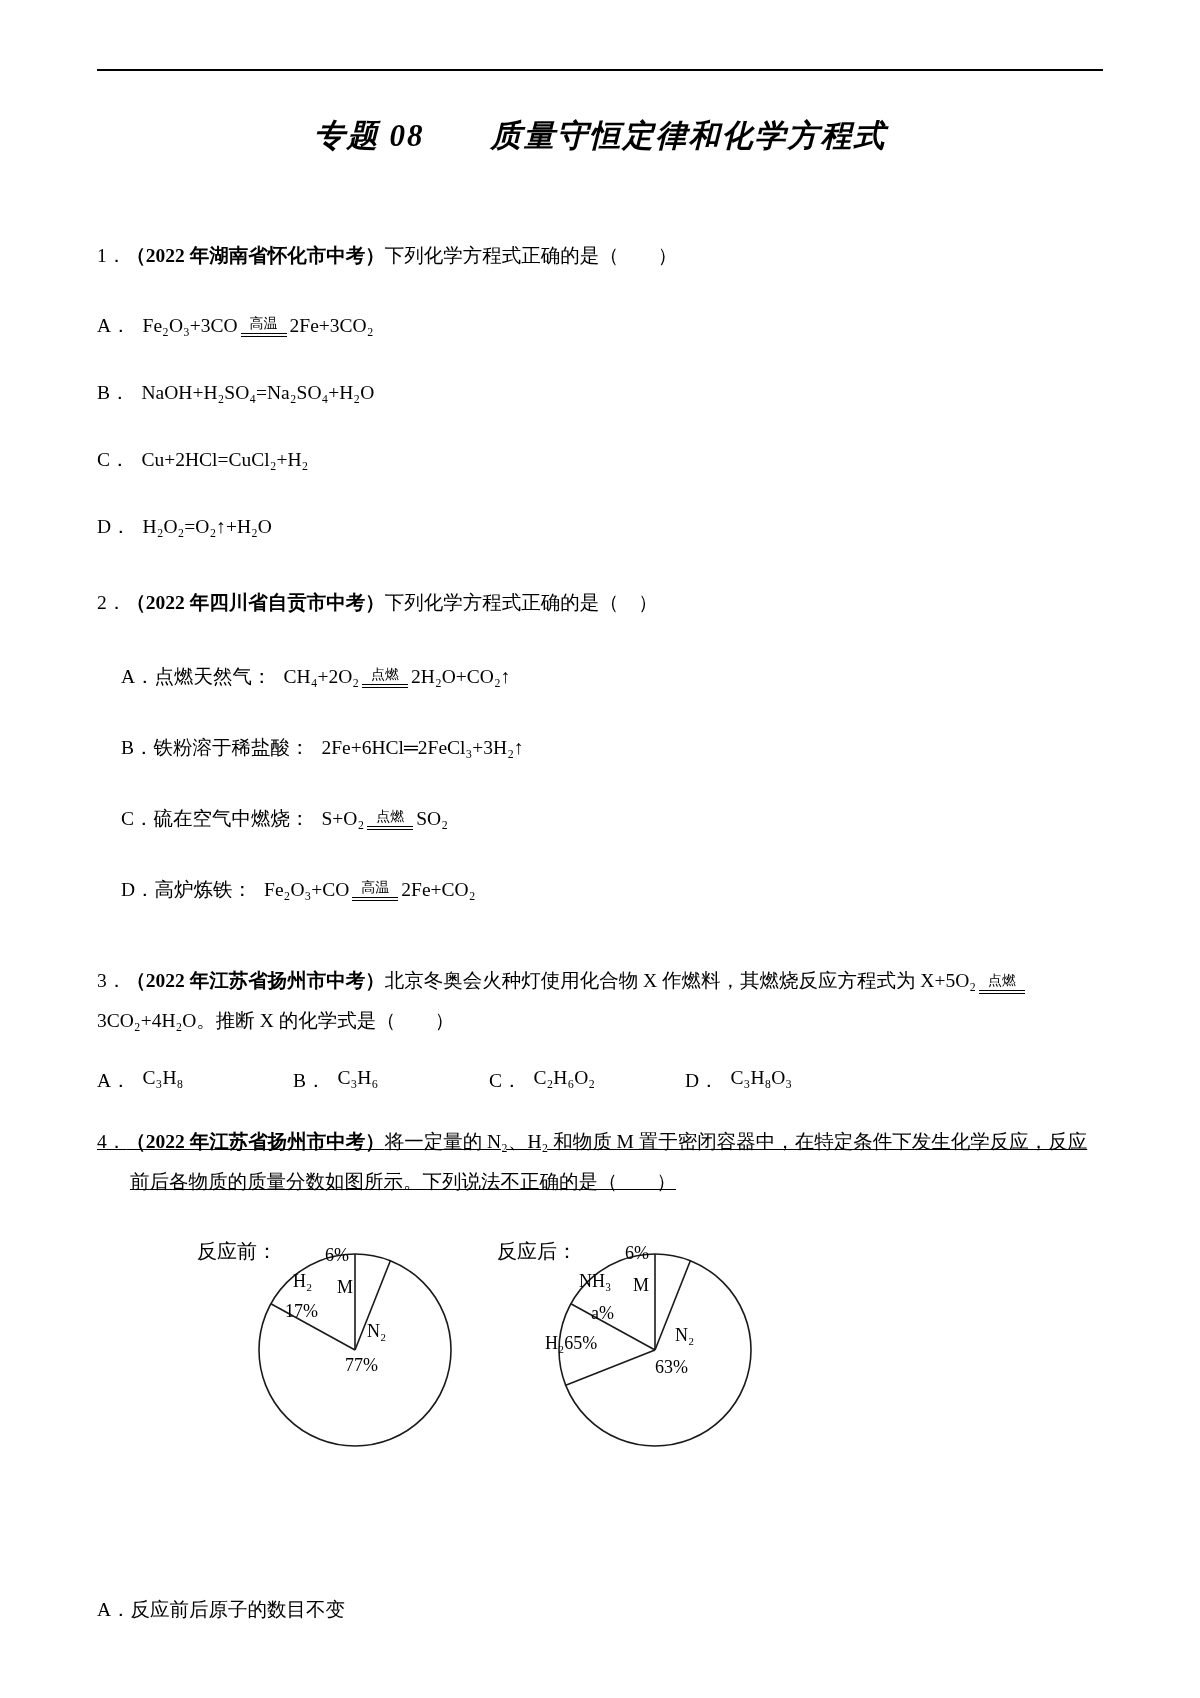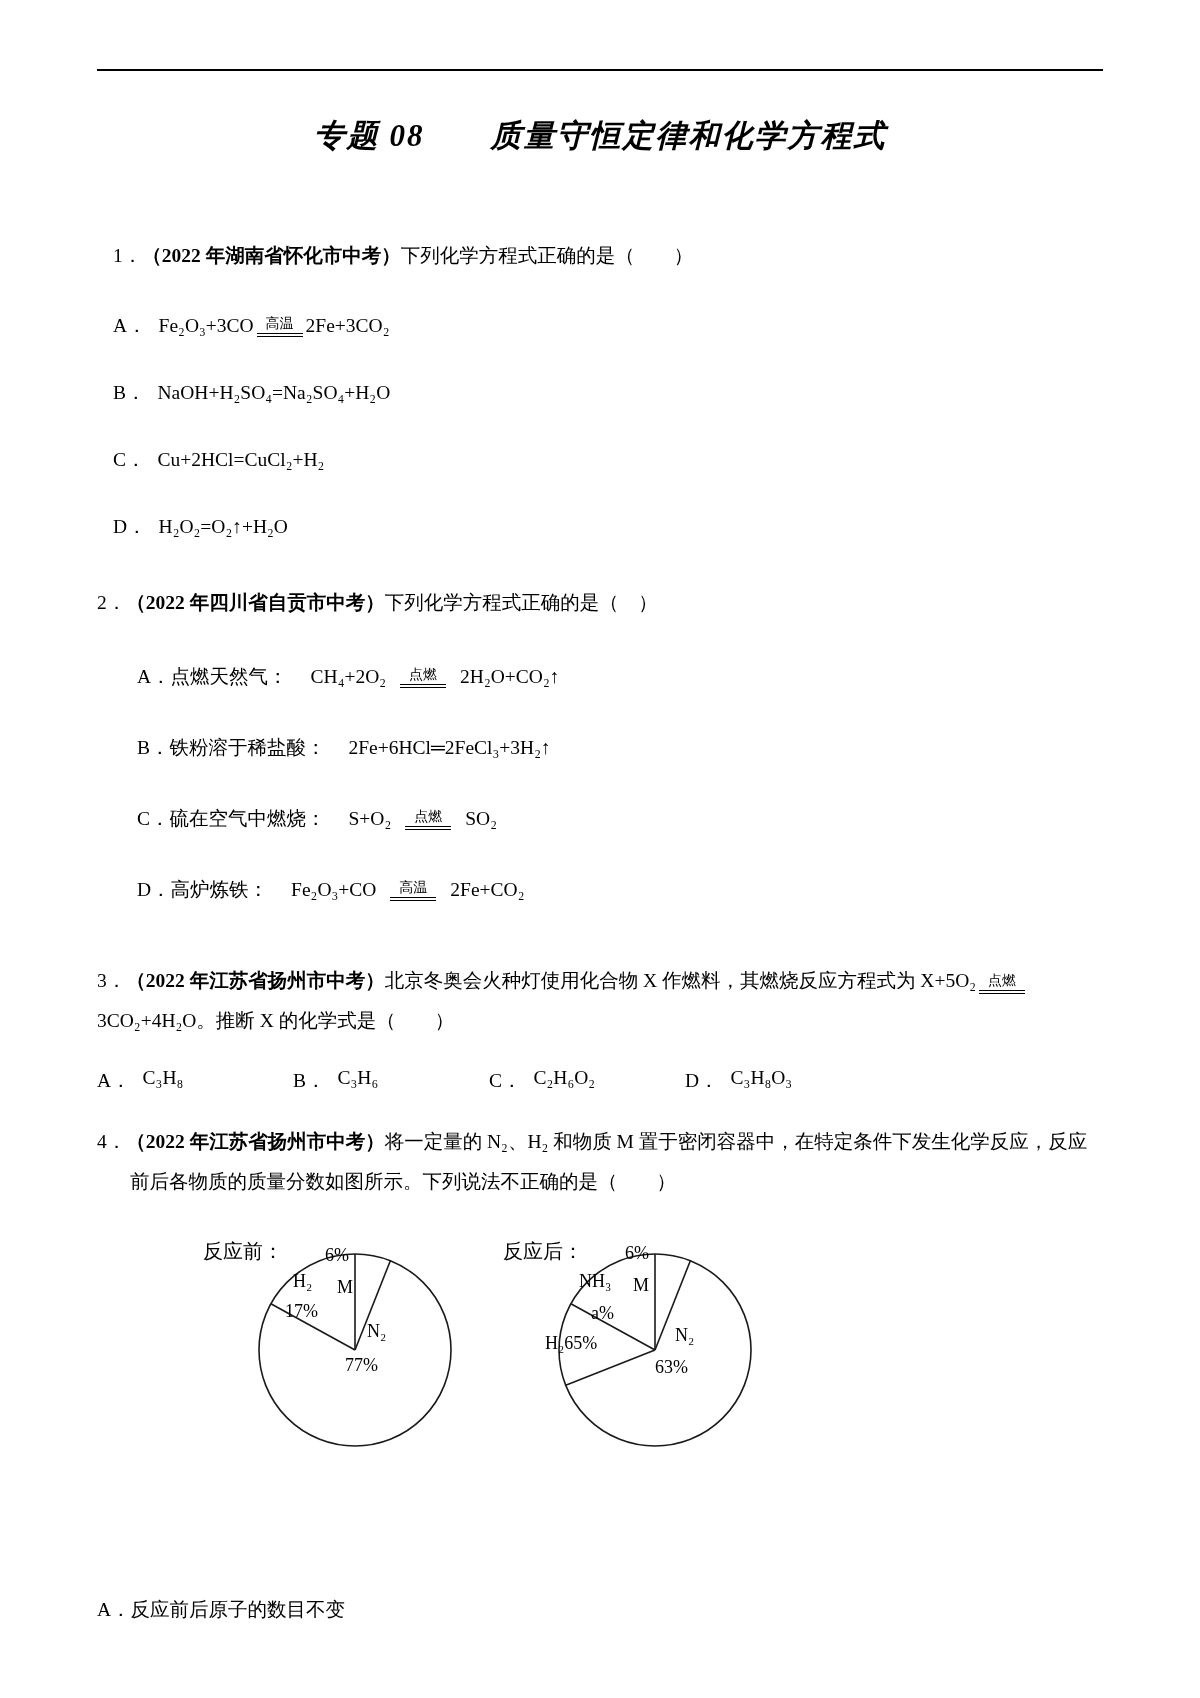--- a/index.html
+++ b/index.html
@@ -9,45 +9,45 @@
 
   .doc-header { text-align:center; }
   .header-text { font-size:20px; font-weight:bold; letter-spacing:0.5px; }
   .header-rule { border-bottom:2px solid #000; margin-top:7px; }
 
   .doc-title { text-align:center; font-size:31px; font-weight:bold; margin-top:44px; letter-spacing:2px;font-style:italic; }
 
   .question { font-size:19.5px; }
   .stem { line-height:1.7; }
   .stem b { font-weight:bold; }
-  .q1 { margin-top:82px;margin-left:16px; }
+  .q1 { margin-top:82px; }
   .q2 { margin-top:46px; }
   .q3 { margin-top:58px; }
   .q4 { margin-top:28px; }
 
   .option { margin-top:40px; display:flex; align-items:center; flex-wrap:wrap; }
-  .q2 .option { margin-left:40px; margin-top:44px;gap:11px; }
+  .q2 .option { margin-left:24px; margin-top:44px; }
   .opt-label { margin-right:12px; white-space:pre; }
   .eq { white-space:pre; }
 
   .cond { display:inline-flex; flex-direction:column; align-items:center; margin:0 3px; transform:translateY(1px); }
   .cond-text { font-size:14px; line-height:1; margin-bottom:2px; }
   .cond-line { width:46px; height:4px; border-top:1.5px solid #000; border-bottom:1.5px solid #000; }
 
   .q3 .flow { line-height:2.05; display:block; }
   .q3 .flow .cond { vertical-align:middle; }
   .inline-options { display:flex; margin-top:26px; }
   .inline-options .io { width:196px; display:flex; }
   .inline-options .io:last-child { width:auto; }
 
-  .q4 .stem { padding-left:33px; text-indent:-33px; line-height:2.05; }
+  .q4 .stem { padding-left:33px; text-indent:-33px; line-height:2.05;text-decoration:underline; }
 
   .charts { display:flex; gap:28px; margin-left:100px; margin-top:34px; }
   .chart { position:relative; width:272px; height:252px; font-size:18px; }
-  .chart-title { position:absolute; left:6px; top:2px; font-size:20px;text-align:center; }
+  .chart-title { position:absolute; left:0; top:2px; font-size:20px;text-align:center; }
   .chart svg { position:absolute; left:58px; top:14px; width:200px; height:200px; }
   .pie-label { position:absolute; line-height:1.1; white-space:nowrap; }
 
   .bottom-option { margin-top:108px; font-size:19.5px; }
 </style>
 </head>
 <body>
 
 <div class="page">
 

